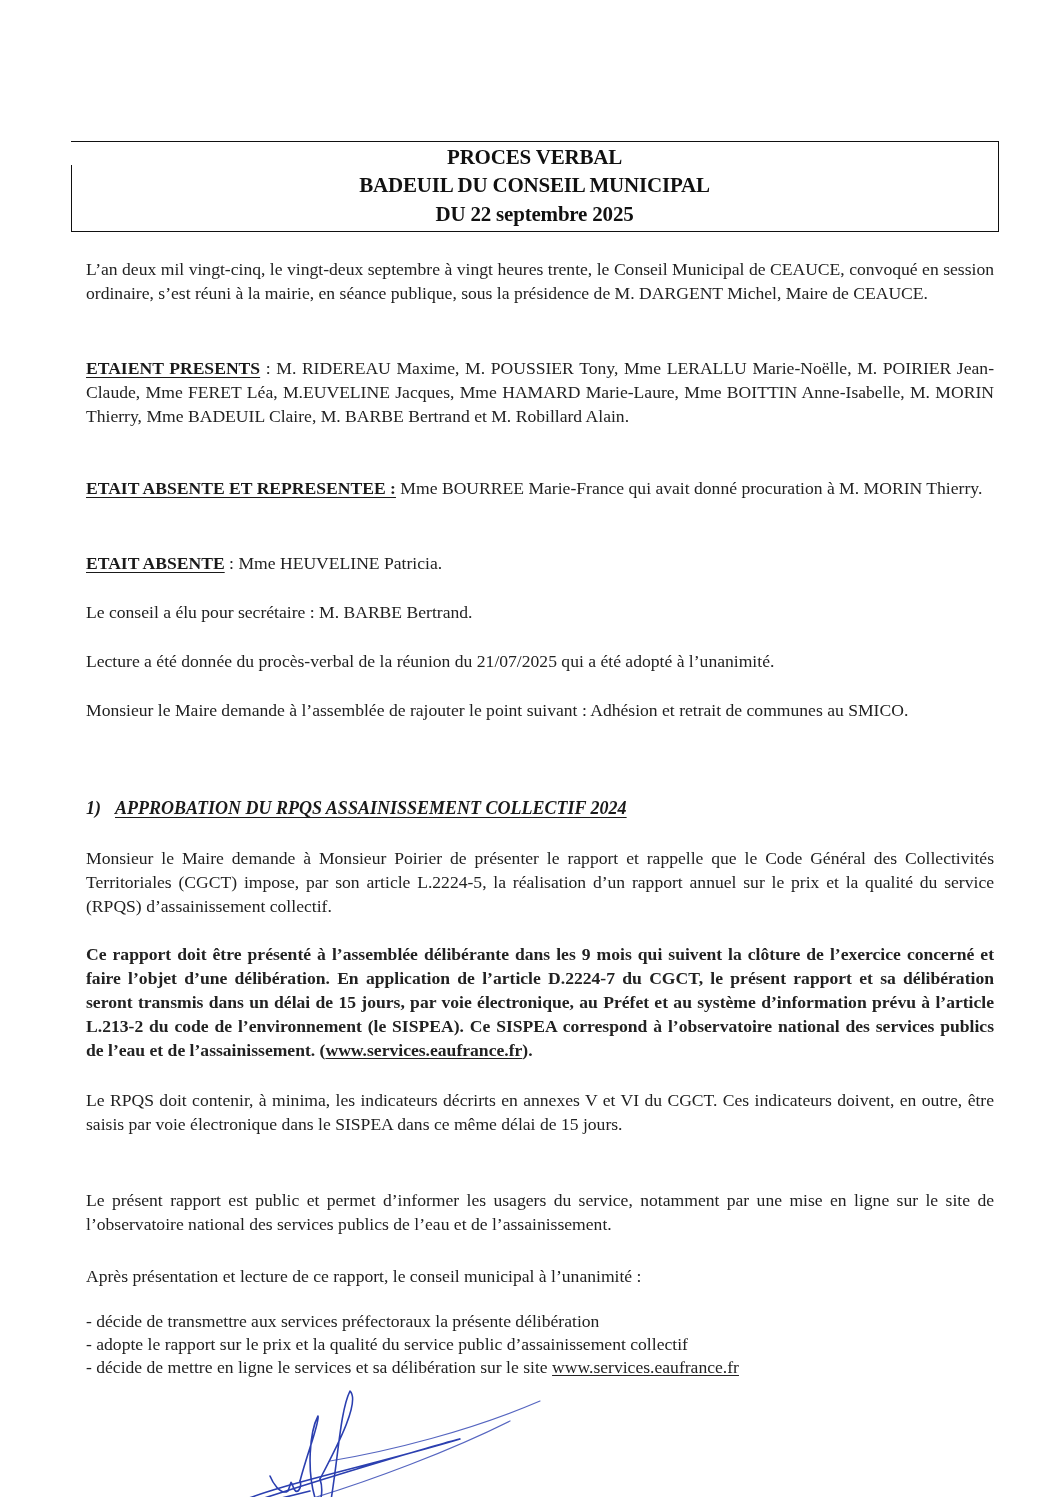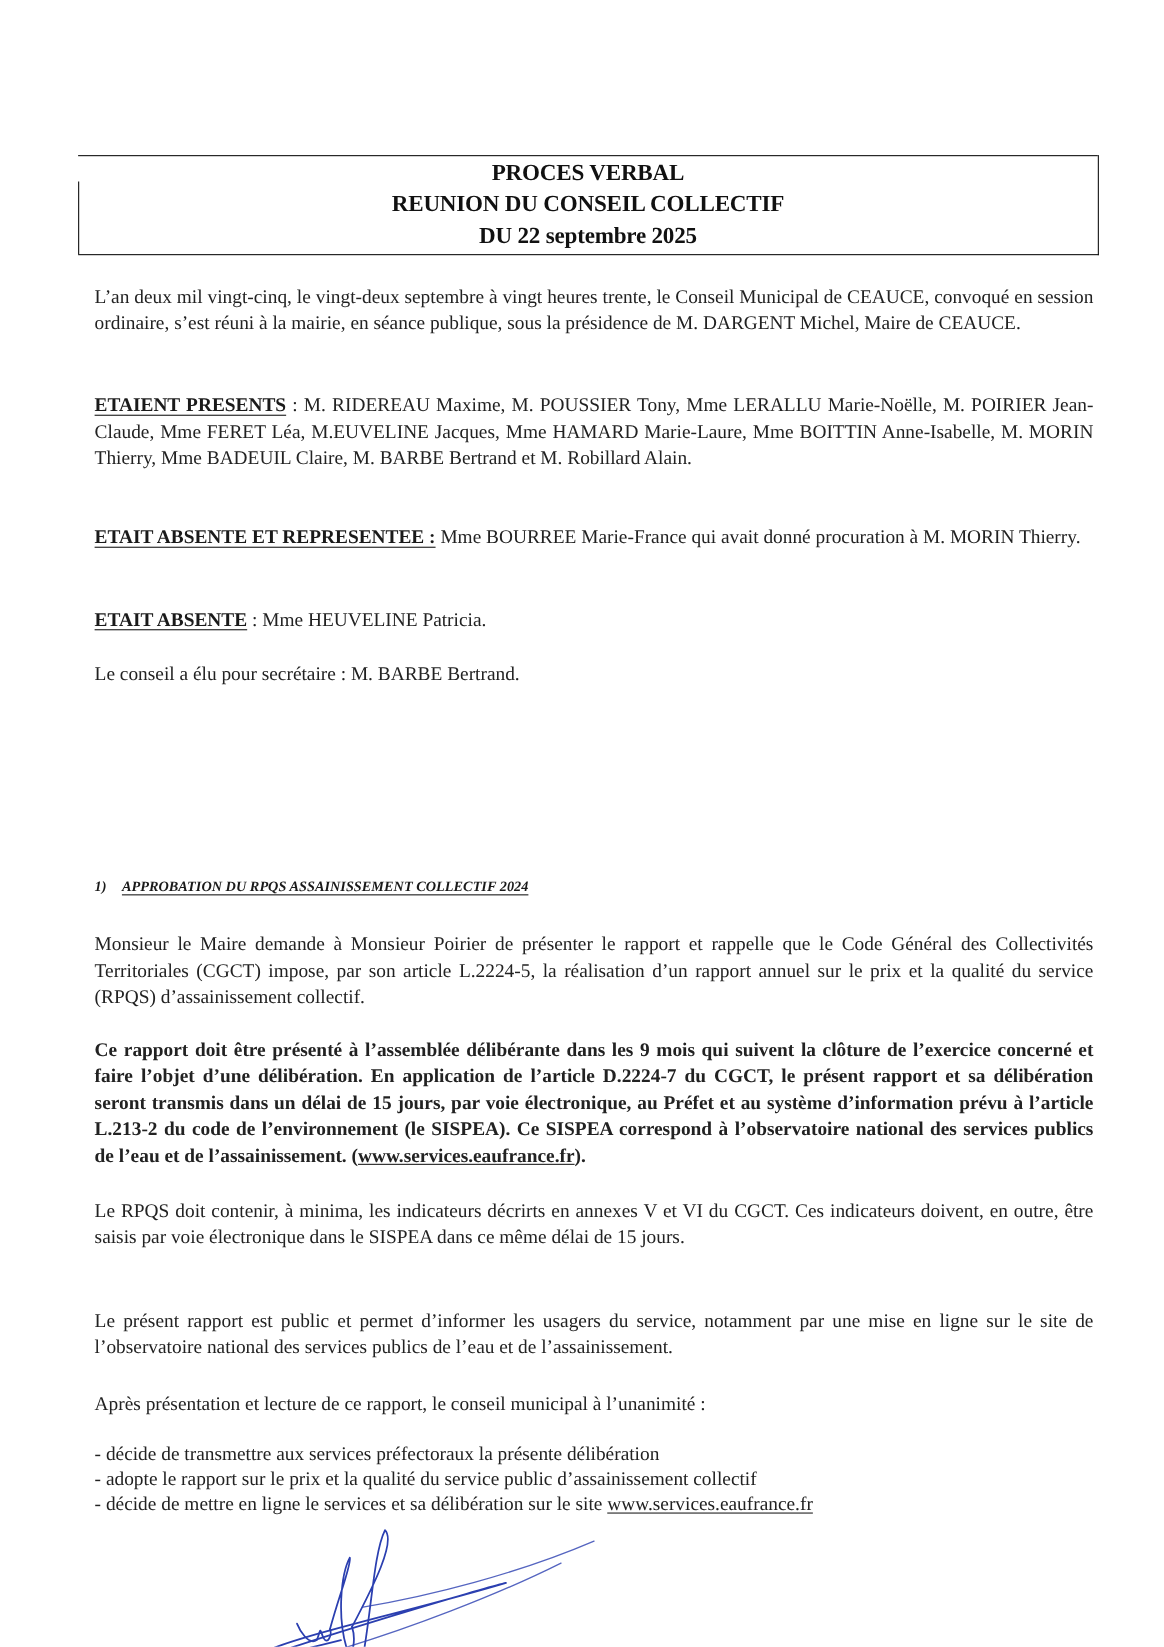--- a/index.html
+++ b/index.html
@@ -27,60 +27,62 @@
 
     .p {
       position: absolute; left: 86px; width: 908px;
       font-size: 17.6px; line-height: 24px; text-align: justify; color: #222;
     }
     .lbl { font-weight: bold; text-decoration: underline; text-underline-offset: 3px; color: #1a1a1a; }
     .link { text-decoration: underline; text-underline-offset: 2px; }
 
     .section-title {
       position: absolute; left: 86px; top: 737px;
-      font-size: 13px; font-weight: bold; font-style: italic; color: #1a1a1a;
+      font-size: 18px; font-weight: bold; font-style: italic; color: #1a1a1a;
     }
     .section-title .num { margin-right: 14px; }
     .section-title .txt { text-decoration: underline; text-underline-offset: 3px; }
 
     .bullets { position: absolute; left: 86px; top: 1249px; font-size: 17.6px; line-height: 23px; color: #222; }
     .bullets div { white-space: nowrap; }
 
     .signature { position: absolute; left: 210px; top: 1320px; width: 340px; height: 150px; }
   </style>
 </head>
 <body>
 
 <div class="page">
 
   <div class="title-box">
     <div class="top-line"></div>
     <div class="left-line"></div>
     <div class="title-line t1">PROCES VERBAL</div>
-    <div class="title-line t2">REUNION DU CONSEIL COLLECTIF</div>
+    <div class="title-line t2">BADEUIL DU CONSEIL MUNICIPAL</div>
     <div class="title-line t3">DU 22 septembre 2025</div>
   </div>
 
   <div class="p" style="top:295px;">
     <span class="lbl">ETAIENT PRESENTS</span><span> : M. RIDEREAU Maxime, M. POUSSIER Tony, Mme LERALLU Marie-Noëlle, M. POIRIER Jean-Claude, Mme FERET Léa, M.EUVELINE Jacques,  Mme HAMARD Marie-Laure, Mme BOITTIN Anne-Isabelle, M. MORIN Thierry, Mme BADEUIL Claire, M. BARBE Bertrand et M. Robillard Alain.</span>
   </div>
 
   <div class="p" style="top:196px;">L’an deux mil vingt-cinq, le vingt-deux septembre à vingt heures trente, le Conseil Municipal de CEAUCE, convoqué en session ordinaire, s’est réuni à la mairie, en séance publique, sous la présidence de M. DARGENT Michel, Maire de CEAUCE.</div>
 
   <div class="p" style="top:490px;">
     <span class="lbl">ETAIT ABSENTE</span><span> : Mme HEUVELINE Patricia.</span>
   </div>
 
   <div class="p" style="top:415px;">
     <span class="lbl">ETAIT ABSENTE ET REPRESENTEE :</span><span> Mme BOURREE Marie-France qui avait donné procuration à M. MORIN Thierry.</span>
   </div>
 
   <div class="p" style="top:539px;">Le conseil a élu pour secrétaire : M. BARBE Bertrand.</div>
 
+  <div class="p" style="top:588px;">Lecture a été donnée du procès-verbal de la réunion du 21/07/2025 qui a été adopté à l’unanimité.</div>
 
+  <div class="p" style="top:637px;">Monsieur le Maire demande à l’assemblée de rajouter le point suivant : Adhésion et retrait de communes au SMICO.</div>
 
   <div class="section-title">
     <span class="num">1)</span><span class="txt">APPROBATION DU RPQS ASSAINISSEMENT COLLECTIF 2024</span>
   </div>
 
   <div class="p" style="top:785px;">Monsieur le Maire demande à Monsieur Poirier de présenter le rapport et rappelle que le Code Général des Collectivités Territoriales (CGCT) impose, par son article L.2224-5, la réalisation d’un rapport annuel sur le prix et la qualité du service (RPQS) d’assainissement collectif.</div>
 
   <div class="p" style="top:881px;font-weight:bold;">
     <span>Ce rapport doit être présenté à l’assemblée délibérante dans les 9 mois qui suivent la clôture de l’exercice concerné et faire l’objet d’une délibération. En application de l’article D.2224-7 du CGCT, le présent rapport et sa délibération seront transmis dans un délai de 15 jours, par voie électronique, au Préfet et au système d’information prévu à l’article L.213-2 du code de l’environnement (le SISPEA). Ce SISPEA correspond à l’observatoire national des services publics de l’eau et de l’assainissement. (</span><span class="link">www.services.eaufrance.fr</span><span>).</span>
   </div>

